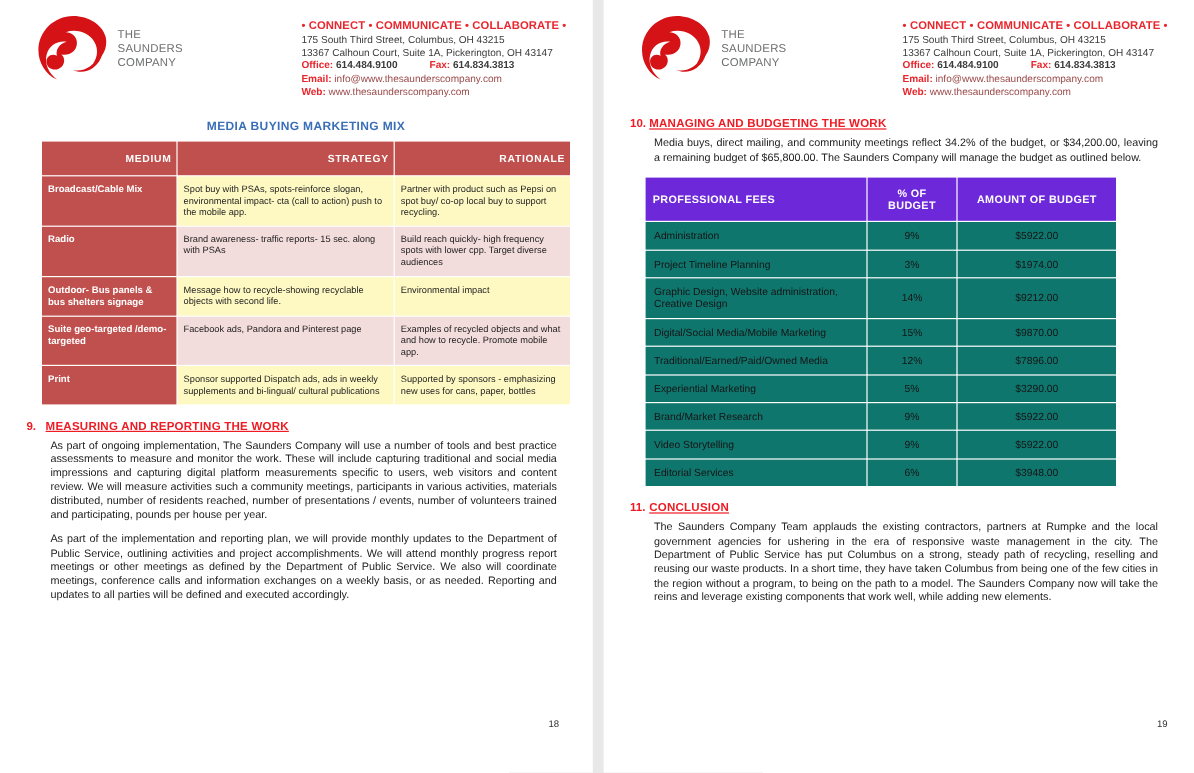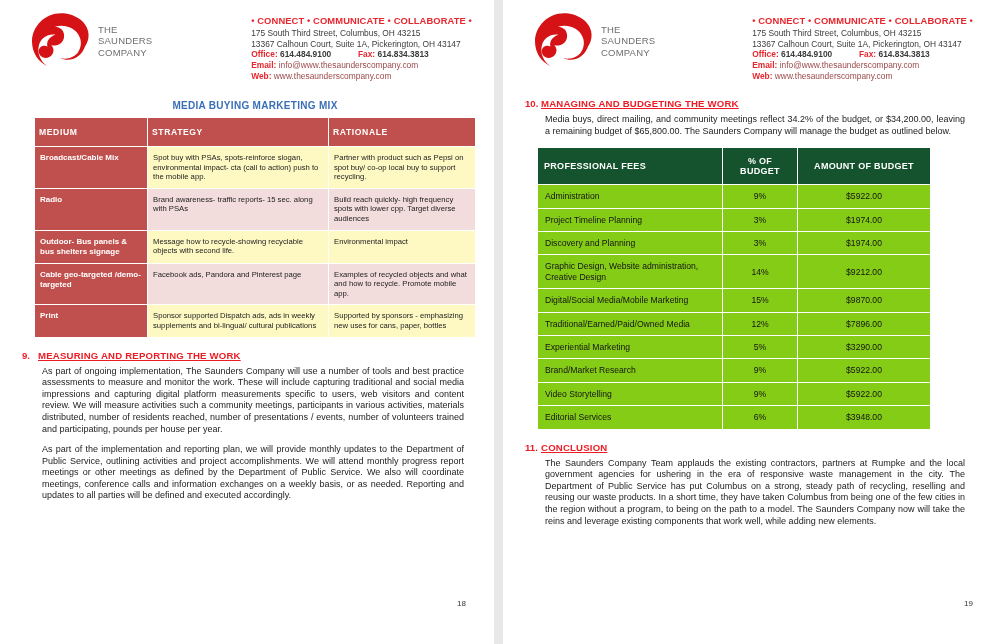--- a/index.html
+++ b/index.html
@@ -52,41 +52,41 @@
   p.body {
     font-size: 9px; line-height: 11.6px; color: #1c1c1c;
     text-align: justify; margin: 0 12px 9px 24px;
   }
 
   
   table { border-collapse: separate; border-spacing: 1.5px; }
   .media-tbl { width: 438px; margin-left: 16px; table-layout: fixed; }
   .media-tbl th {
     background: #c0504d; color: #ffffff; font-size: 8.6px;
-    font-weight: bold; letter-spacing: .6px; padding: 9px 4px; text-align: left;
+    font-weight: bold; letter-spacing: .6px; padding: 9px 4px; text-align: right;
   }
   .media-tbl td { font-size: 7.7px; line-height: 9.6px; padding: 6px 5px; vertical-align: top; color: #1c1c1c; }
   .media-tbl td.med {
     background: #c0504d; color: #ffffff; font-weight: bold;
     font-size: 8px; line-height: 10px; vertical-align: top;
   }
   .media-tbl tr.dark td.cell { background: #fef9c3; }
   .media-tbl tr.light td.cell { background: #f3dcdc; }
   .c1 { width: 112px; } .c2 { width: 180px; } .c3 { width: 146px; }
 
   
   .bud-tbl { width: 392px; margin: 10px 0 0 16px; table-layout: fixed; border-spacing: 1.5px; }
   .bud-tbl th {
-    background: #14532d; color: #ffffff; font-size: 9px; font-weight: bold;
+    background: #6d28d9; color: #ffffff; font-size: 9px; font-weight: bold;
     padding: 8px 6px; letter-spacing: .3px;
   }
   .bud-tbl th.f { text-align: left; }
   .bud-tbl th.p, .bud-tbl th.a { text-align: center; }
   .bud-tbl td {
-    background: #84cc16; font-size: 8.6px; line-height: 10.4px;
+    background: #0f766e; font-size: 8.6px; line-height: 10.4px;
     padding: 6px 7px; color: #141414;
   }
   .bud-tbl td.p, .bud-tbl td.a { text-align: center; }
   .bc1 { width: 184px; } .bc2 { width: 74px; } .bc3 { width: 132px; }
 
   .pgno {
     position: absolute; bottom: 36px; font-size: 8px; color: #333;
   }
   .pgno.left { right: 28px; }
   .pgno.right { right: 22px; }
@@ -157,21 +157,21 @@
           <td class="med">Radio</td>
           <td class="cell">Brand awareness- traffic reports- 15 sec. along with PSAs</td>
           <td class="cell">Build reach quickly- high frequency spots with lower cpp. Target diverse audiences</td>
         </tr>
         <tr class="dark">
           <td class="med">Outdoor- Bus panels &amp; bus shelters signage</td>
           <td class="cell">Message how to recycle-showing recyclable objects with second life.</td>
           <td class="cell">Environmental impact</td>
         </tr>
         <tr class="light">
-          <td class="med">Cable geo-targeted /demo-targeted</td>
+          <td class="med">Suite geo-targeted /demo-targeted</td>
           <td class="cell">Facebook ads, Pandora and Pinterest page</td>
           <td class="cell">Examples of recycled objects and what and how to recycle. Promote mobile app.</td>
         </tr>
         <tr class="dark">
           <td class="med">Print</td>
           <td class="cell">Sponsor supported Dispatch ads, ads in weekly supplements and bi-lingual/ cultural publications</td>
           <td class="cell">Supported by sponsors - emphasizing new uses for cans, paper, bottles</td>
         </tr>
       </tbody>
     </table>
@@ -246,25 +246,20 @@
           <td>Administration</td>
           <td class="p">9%</td>
           <td class="a">$5922.00</td>
         </tr>
         <tr>
           <td>Project Timeline Planning</td>
           <td class="p">3%</td>
           <td class="a">$1974.00</td>
         </tr>
         <tr>
-          <td>Discovery and Planning</td>
-          <td class="p">3%</td>
-          <td class="a">$1974.00</td>
-        </tr>
-        <tr>
           <td>Graphic Design, Website administration, Creative Design</td>
           <td class="p">14%</td>
           <td class="a">$9212.00</td>
         </tr>
         <tr>
           <td>Digital/Social Media/Mobile Marketing</td>
           <td class="p">15%</td>
           <td class="a">$9870.00</td>
         </tr>
         <tr>

